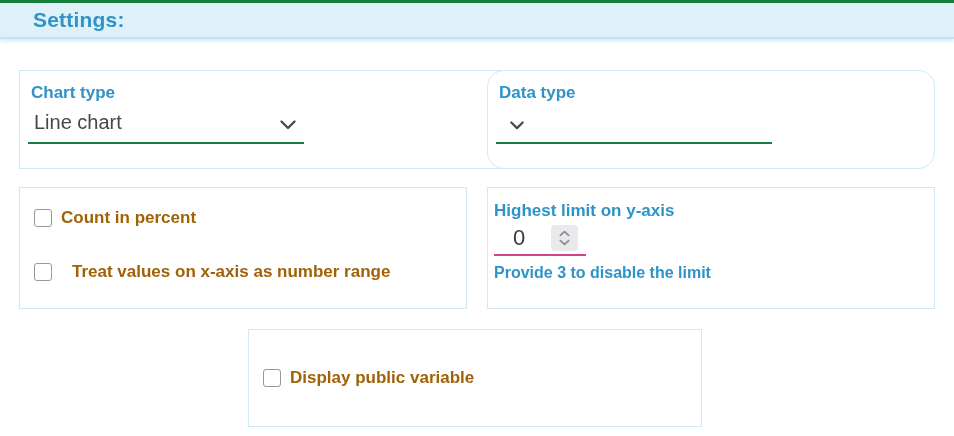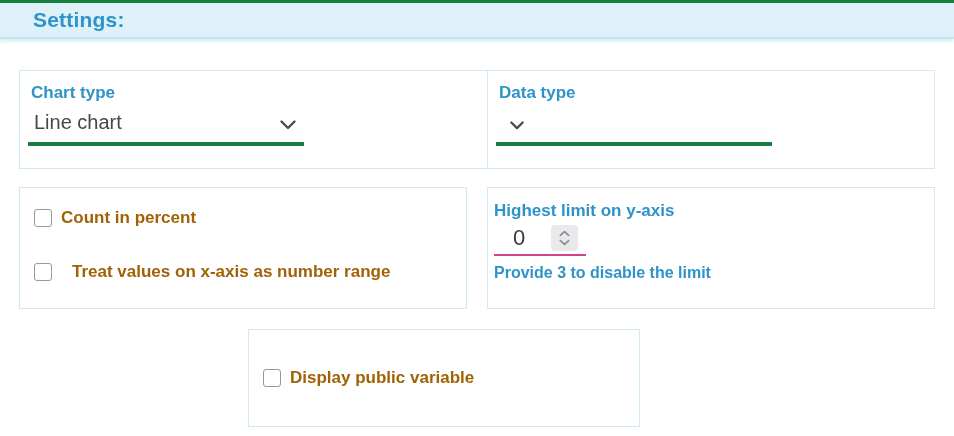--- a/index.html
+++ b/index.html
@@ -22,39 +22,39 @@
     margin-left:33px; font-size:21px; font-weight:700; color:#2d93c8;
     letter-spacing:.2px;
   }
 
   
   .panel {
     position:absolute; background:#fff;
     border:1px solid #cfe9f5; box-sizing:border-box;
   }
   #panel-chart-type      { left:19px;  top:70px;  width:536px; height:99px; }
-  #panel-data-type       { left:487px; top:70px;  width:448px; height:99px; }
+  #panel-data-type       { left:487px; top:70px;  width:448px; height:99px;border-radius:17px; }
   #panel-options         { left:19px;  top:187px; width:448px; height:122px; }
   #panel-y-limit         { left:487px; top:187px; width:448px; height:122px; }
-  #panel-public-variable { left:248px; top:329px; width:392px; height:98px;
+  #panel-public-variable { left:248px; top:329px; width:454px; height:98px;
                            display:flex; align-items:center; }
 
   .field-label {
     font-size:17px; font-weight:700; color:#2d93c8;
   }
   #panel-chart-type .field-label,
   #panel-data-type  .field-label { margin:12px 0 0 11px; }
   #panel-y-limit    .field-label { margin:13px 0 0 6px; }
 
   
   .select {
     display:flex; align-items:center; justify-content:space-between;
     width:276px; margin:3px 0 0 8px; box-sizing:border-box;
     padding:3px 8px 7px 6px;
-    border-bottom:4px solid #15803d;
+    border-bottom:2px solid #15803d;
     font-size:20px; color:#47474a; cursor:pointer; user-select:none;
   }
   .select .chevron { flex:none; margin-left:8px; margin-top:3px; }
 
   
   .checkbox-row { display:flex; align-items:center; gap:9px; margin-left:14px; }
   #panel-options .checkbox-row.first  { margin-top:20px; }
   #panel-options .checkbox-row.second { margin-top:34px;gap:20px; }
   .checkbox {
     width:18px; height:18px; flex:none; box-sizing:border-box;

